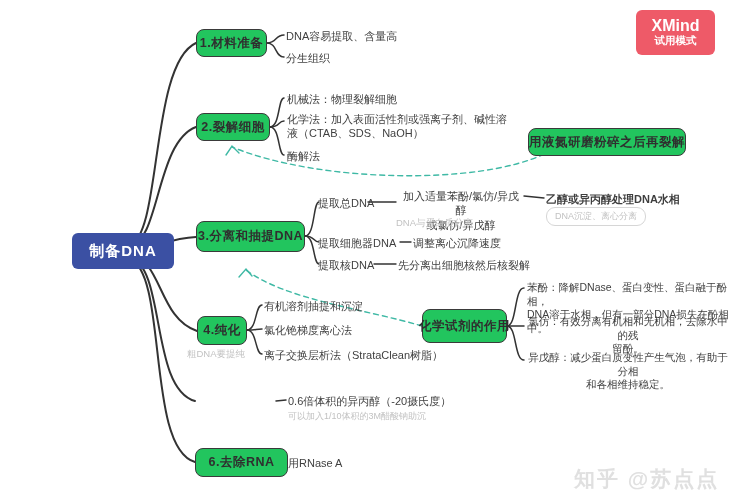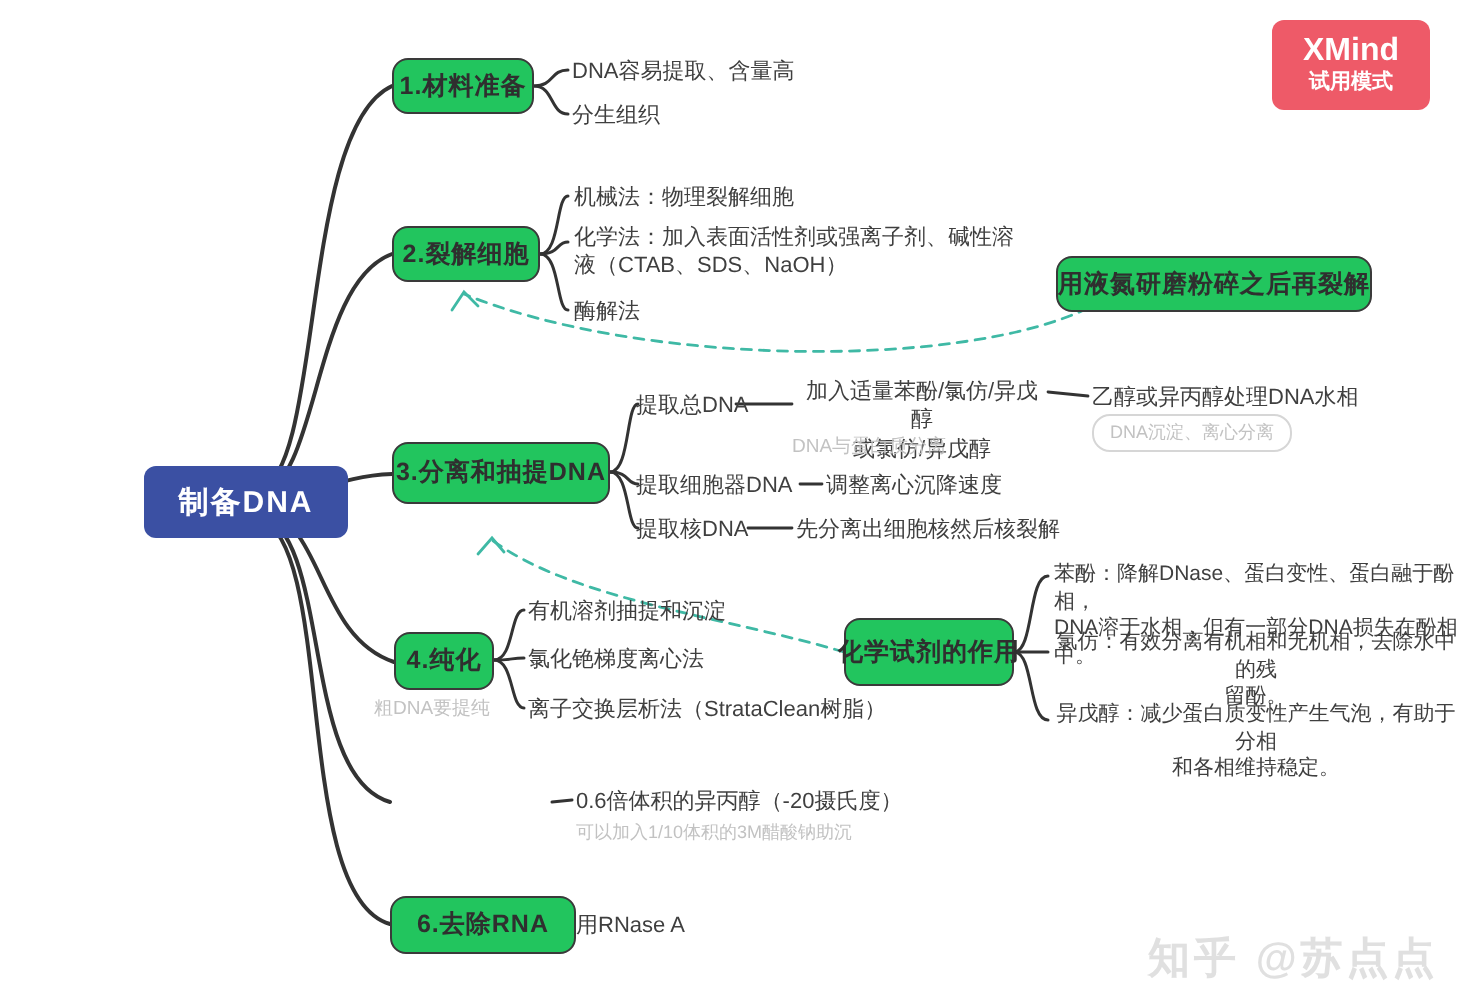--- a/index.html
+++ b/index.html
@@ -25,21 +25,21 @@
   #b3{left:196px;top:221px;width:109px;height:31px;}
   #b4{left:197px;top:316px;width:50px;height:29px;}
   #b5{left:195px;top:387px;width:81px;height:28px;}
   #b6{left:195px;top:448px;width:93px;height:29px;}
   #note1{left:528px;top:128px;width:158px;height:28px;font-size:12.5px;}
   #chem{left:422px;top:309px;width:85px;height:34px;}
 
   #b1c1{left:286px;top:29px;}  #b1c2{left:286px;top:51px;}
   #b2c1{left:287px;top:92px;}  #b2c2{left:287px;top:112px;width:250px;}  #b2c3{left:287px;top:149px;}
   #b3c1{left:318px;top:196px;} #b3c1s1{left:398px;top:189px;width:126px;}
-  #b3c1n{left:396px;top:217px;} #b3c1s2{left:546px;top:192px;} #b3c1p{left:546px;top:207px;}
+  #b3c1n{left:396px;top:217px;} #b3c1s2{left:546px;top:192px;font-weight:bold;} #b3c1p{left:546px;top:207px;}
   #b3c2{left:318px;top:236px;} #b3c2s{left:413px;top:236px;}
   #b3c3{left:318px;top:258px;} #b3c3s{left:398px;top:258px;}
   #b4c1{left:264px;top:299px;} #b4c2{left:264px;top:323px;} #b4c3{left:264px;top:348px;}
   #b4n{left:187px;top:348px;}
   #chemc1{left:527px;top:281px;width:202px;font-size:10.5px;}
   #chemc2{left:527px;top:315px;width:202px;font-size:10.5px;}
   #chemc3{left:527px;top:351px;width:202px;font-size:10.5px;}
   #b5c1{left:288px;top:394px;} #b5n{left:288px;top:410px;font-size:9px;}
   #b6c1{left:288px;top:456px;}
 

